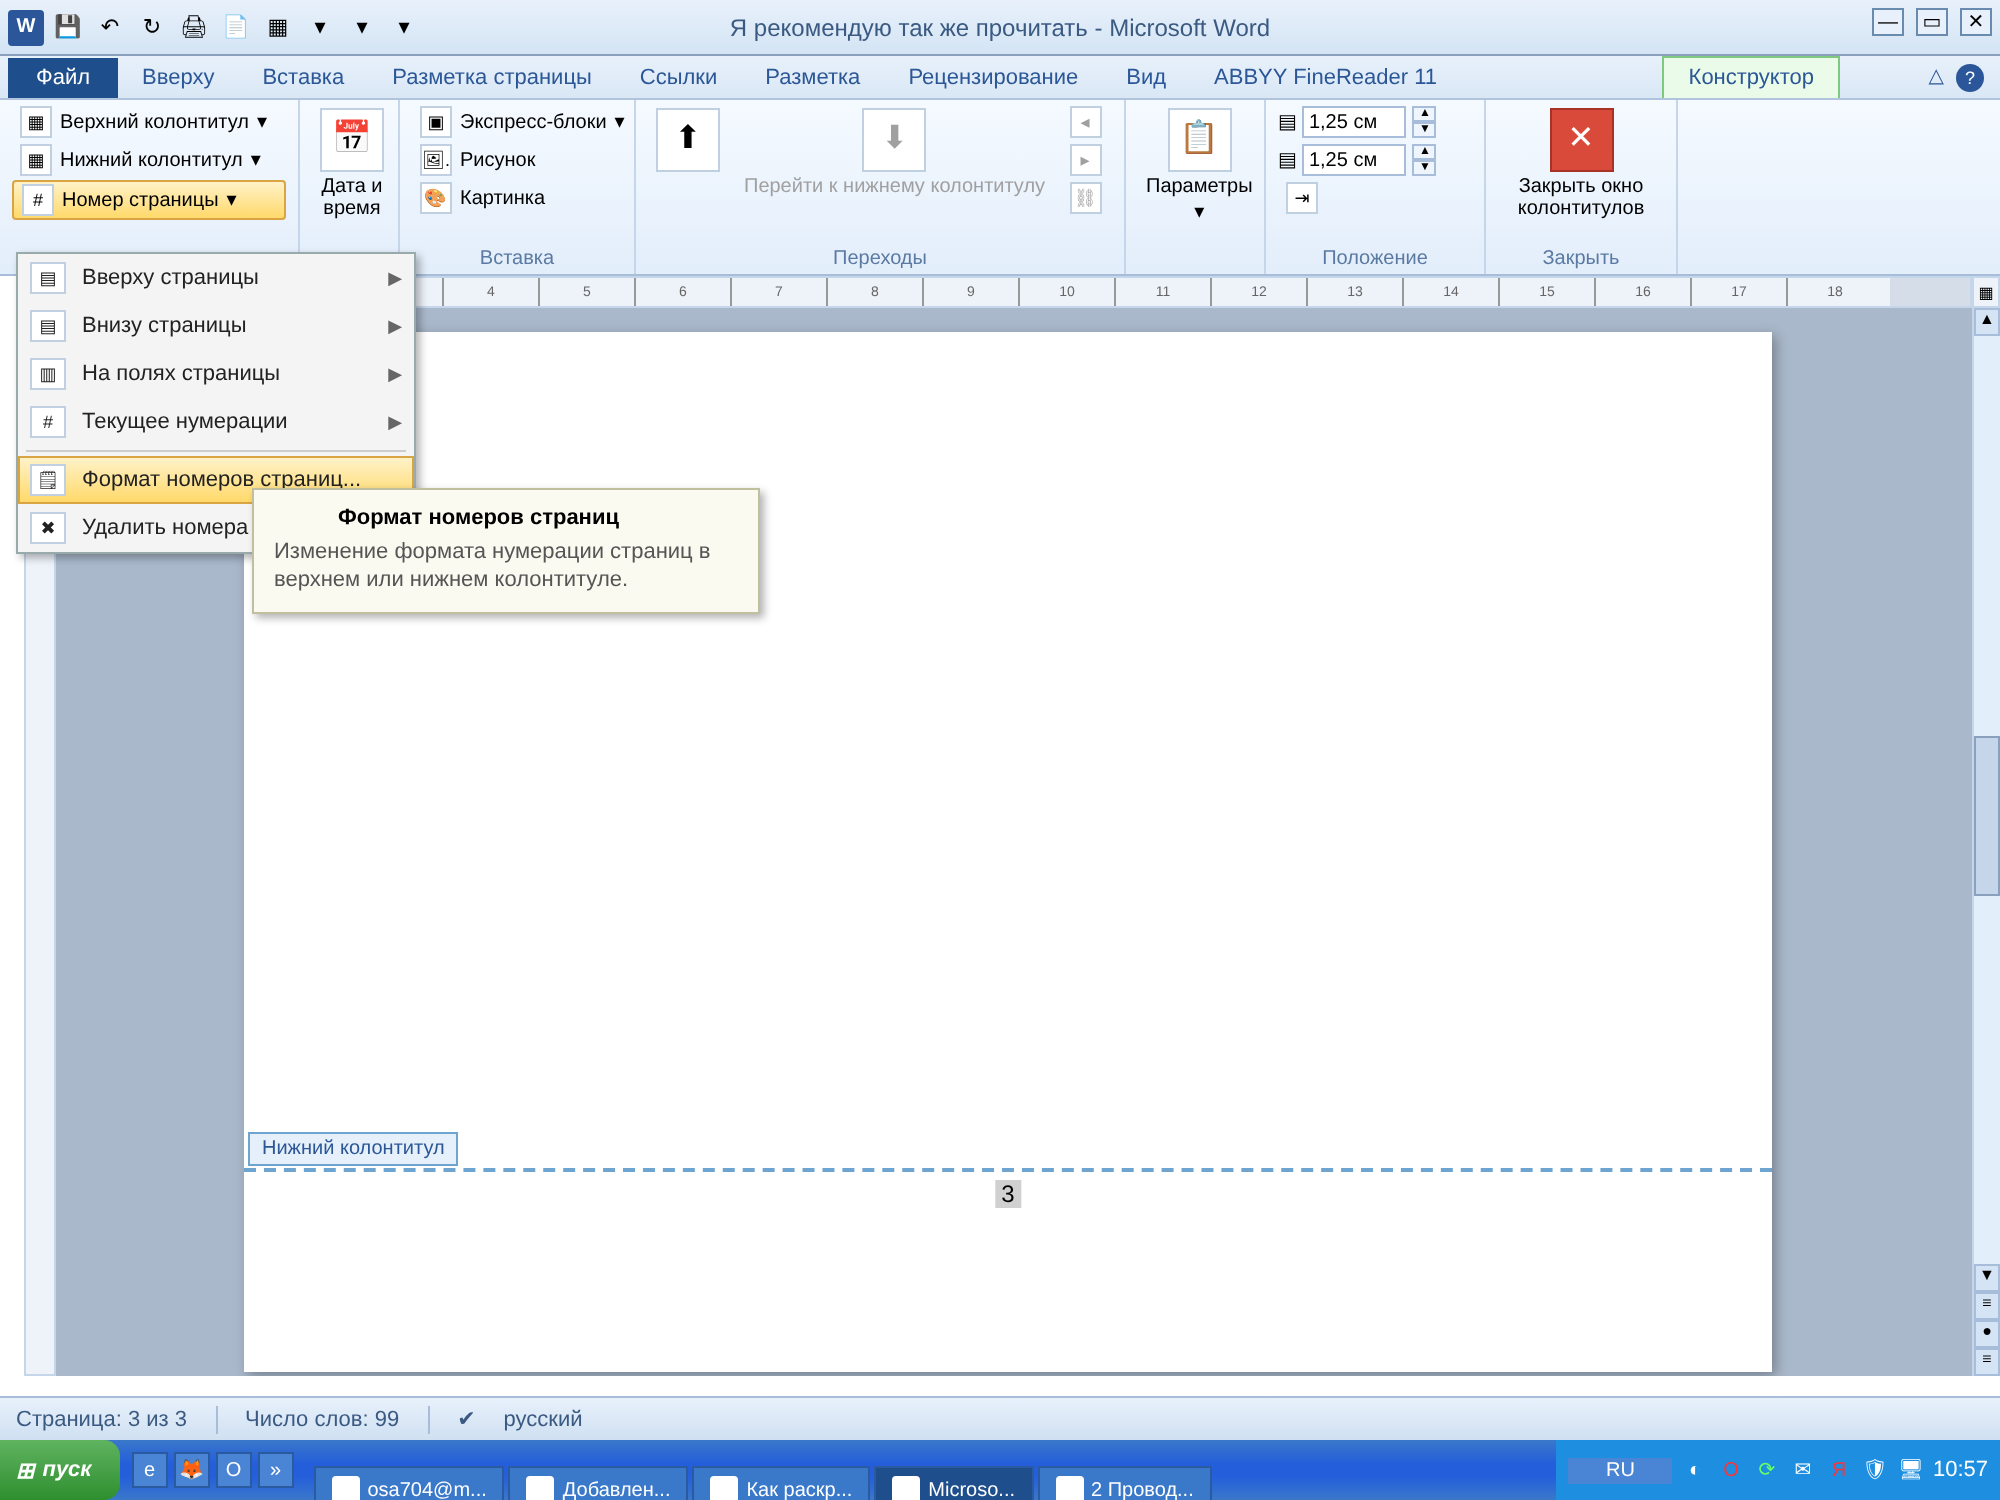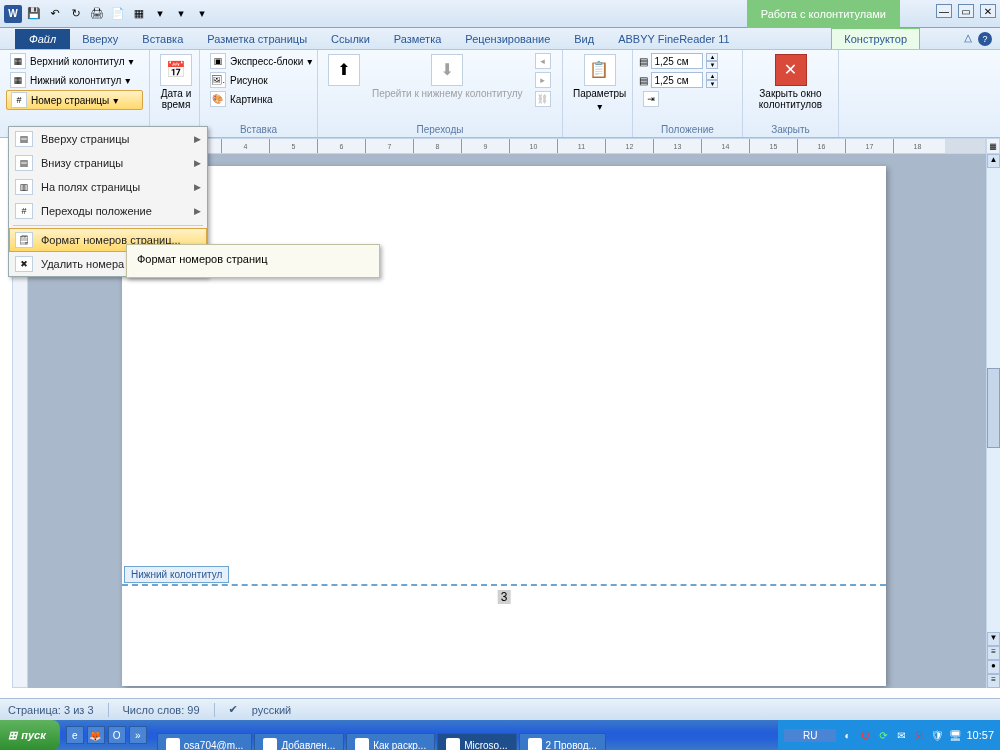--- a/index.html
+++ b/index.html
@@ -11,21 +11,21 @@
 .qat .app-icon { width: 18px; height: 18px; background: #2b579a; color: #fff; display: flex; align-items: center; justify-content: center; font-weight: bold; font-size: 10px; border-radius: 2px; }
 .qat .qbtn { width: 18px; height: 18px; display: flex; align-items: center; justify-content: center; font-size: 11px; cursor: pointer; }
 .title-text { position: absolute; left: 0; right: 0; text-align: center; color: #3b5a82; font-size: 12px; pointer-events: none; }
 .context-tab-title { position: absolute; right: 100px; top: 0; height: 28px; padding: 0 14px; background: #7fc97f; color: #fff; display: flex; align-items: center; font-size: 11px; }
 .win-controls { position: absolute; right: 4px; top: 4px; display: flex; gap: 6px; }
 .win-controls span { width: 16px; height: 14px; border: 1px solid #6a8bb0; background: #e8f1fb; display: flex; align-items: center; justify-content: center; font-size: 10px; cursor: pointer; }
 
 
 .ribbon-tabs { height: 22px; background: linear-gradient(#e8f1fb,#d9e7f5); display: flex; align-items: flex-end; border-bottom: 1px solid #b0c4de; position: relative; }
 .tab { padding: 4px 12px; color: #2b5797; cursor: pointer; font-size: 11px; }
-.tab.file { background: #1e4e8c; color: #fff; margin-left: 15px; padding: 4px 14px; font-style: italic; }
+.tab.file { background: #1e4e8c; color: #fff; margin-left: 4px; padding: 4px 14px; }
 .tab.context { background: #eafbe9; border: 1px solid #7fc97f; border-bottom: none; margin-left: auto; margin-right: 80px; color: #2b5797; }
 .help-icon { position: absolute; right: 8px; top: 4px; width: 14px; height: 14px; background: #2b579a; color: #fff; border-radius: 50%; font-size: 9px; display: flex; align-items: center; justify-content: center; cursor: pointer; }
 .expand-icon { position: absolute; right: 28px; top: 4px; font-size: 10px; color: #2b5797; cursor: pointer; }
 
 
 .ribbon { height: 88px; background: linear-gradient(#f5faff,#e3eefb); border-bottom: 1px solid #a7bdd9; display: flex; }
 .group { border-right: 1px solid #c5d6ea; padding: 2px 6px; display: flex; flex-direction: column; justify-content: space-between; }
 .group-label { text-align: center; font-size: 10px; color: #5a7aa3; padding-top: 1px; }
 .group-body { display: flex; gap: 4px; align-items: flex-start; flex: 1; }
 .vbtn { display: flex; flex-direction: column; align-items: center; gap: 2px; padding: 2px 4px; cursor: pointer; font-size: 10px; text-align: center; line-height: 1.1; }
@@ -44,21 +44,21 @@
 
 .dropdown { position: absolute; left: 8px; top: 126px; width: 200px; background: #f4f4f4; border: 1px solid #9aa; box-shadow: 2px 2px 4px rgba(0,0,0,.3); z-index: 50; }
 .dropdown .item { display: flex; align-items: center; padding: 4px 6px; gap: 8px; font-size: 11px; cursor: pointer; position: relative; color: #222; }
 .dropdown .item .mi { width: 18px; height: 16px; border: 1px solid #c0d0e0; background: #fff; font-size: 9px; display: flex; align-items: center; justify-content: center; }
 .dropdown .item .arrow { margin-left: auto; font-size: 9px; color: #666; }
 .dropdown .sep { height: 1px; background: #ccc; margin: 2px 4px; }
 .dropdown .item.highlight { background: linear-gradient(#fff2c8,#ffd96a); border: 1px solid #d9a441; padding: 3px 5px; }
 
 
 .tooltip { position: absolute; left: 126px; top: 244px; width: 254px; background: #fafaf0; border: 1px solid #c0c0a0; box-shadow: 2px 2px 4px rgba(0,0,0,.3); padding: 8px 10px; z-index: 60; font-size: 11px; }
-.tooltip .tt-title { font-weight: normal; margin-bottom: 4px; }
+.tooltip .tt-title { font-weight: bold; margin-bottom: 4px; margin-left: 32px; }
 .tooltip .tt-body { color: #555; line-height: 1.3; }
 
 
 .ruler-h { position: absolute; left: 28px; right: 14px; top: 138px; height: 16px; background: #eef3fa; border: 1px solid #c5d6ea; font-size: 7px; color: #666; overflow: hidden; z-index: 1; }
 .ruler-h .ticks { position: relative; height: 100%; display: flex; }
 .ruler-h .cm { width: 48px; border-left: 1px solid #999; text-align: center; line-height: 16px; }
 .ruler-h .margin-l { position: absolute; left: 0; width: 100px; height: 100%; background: #d4dde8; }
 .ruler-h .margin-r { position: absolute; right: 0; width: 40px; height: 100%; background: #d4dde8; }
 .ruler-v { position: absolute; left: 12px; top: 154px; width: 16px; bottom: 62px; background: #eef3fa; border: 1px solid #c5d6ea; font-size: 7px; color: #666; z-index: 1; }
 .ruler-toggle { position: absolute; right: 0; top: 138px; width: 14px; height: 16px; background: #eef3fa; border: 1px solid #c5d6ea; font-size: 8px; display: flex; align-items: center; justify-content: center; cursor: pointer; z-index: 2; }
@@ -105,21 +105,21 @@
     <div class="qbtn">💾</div>
     <div class="qbtn">↶</div>
     <div class="qbtn">↻</div>
     <div class="qbtn">🖨</div>
     <div class="qbtn">📄</div>
     <div class="qbtn">▦</div>
     <div class="qbtn">▾</div>
     <div class="qbtn">▾</div>
     <div class="qbtn">▾</div>
   </div>
-  <div class="context-tab-title">Работа с колонтитулами</div>
+  <div class="title-text">Я рекомендую так же прочитать  -  Microsoft Word</div>
   <div class="win-controls">
     <span>—</span>
     <span>▭</span>
     <span>✕</span>
   </div>
 </div>
 
 <div class="ribbon-tabs">
   <div class="tab file">Файл</div>
   <div class="tab">Вверху</div>
@@ -305,36 +305,37 @@
       <span>Внизу страницы</span>
       <span class="arrow">▶</span>
     </div>
   <div class="item">
       <span class="mi">▥</span>
       <span>На полях страницы</span>
       <span class="arrow">▶</span>
     </div>
   <div class="item">
       <span class="mi">#</span>
-      <span>Переходы положение</span>
+      <span>Текущее нумерации</span>
       <span class="arrow">▶</span>
     </div>
   <div class="sep"></div>
   <div class="item highlight">
       <span class="mi">🗒</span>
       <span>Формат номеров страниц...</span>
     </div>
   <div class="item">
       <span class="mi">✖</span>
       <span>Удалить номера</span>
     </div>
 </div>
 
 <div class="tooltip">
   <div class="tt-title">Формат номеров страниц</div>
+  <div class="tt-body">Изменение формата нумерации страниц в верхнем или нижнем колонтитуле.</div>
 </div>
 
 <div class="statusbar">
   <span>Страница: 3 из 3</span>
   <div class="sep"></div>
   <span>Число слов: 99</span>
   <div class="sep"></div>
   <span>✔</span>
   <span>русский</span>
 </div>

